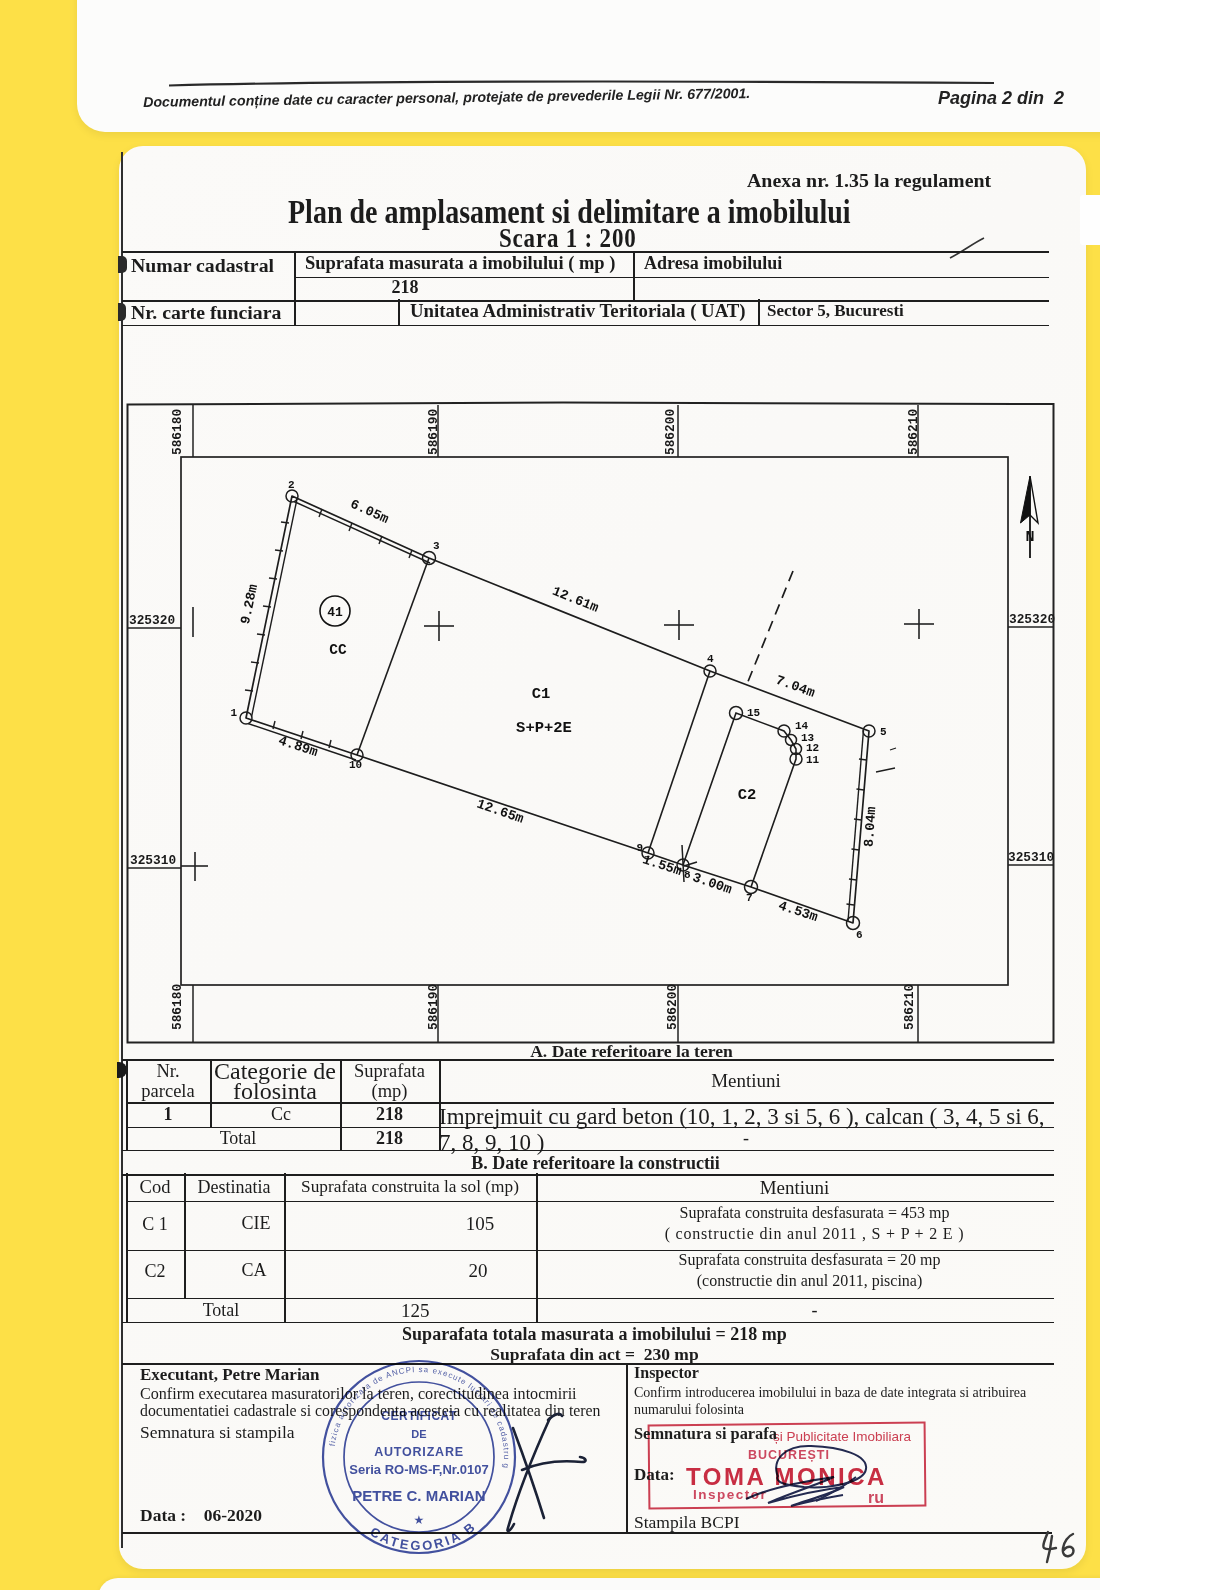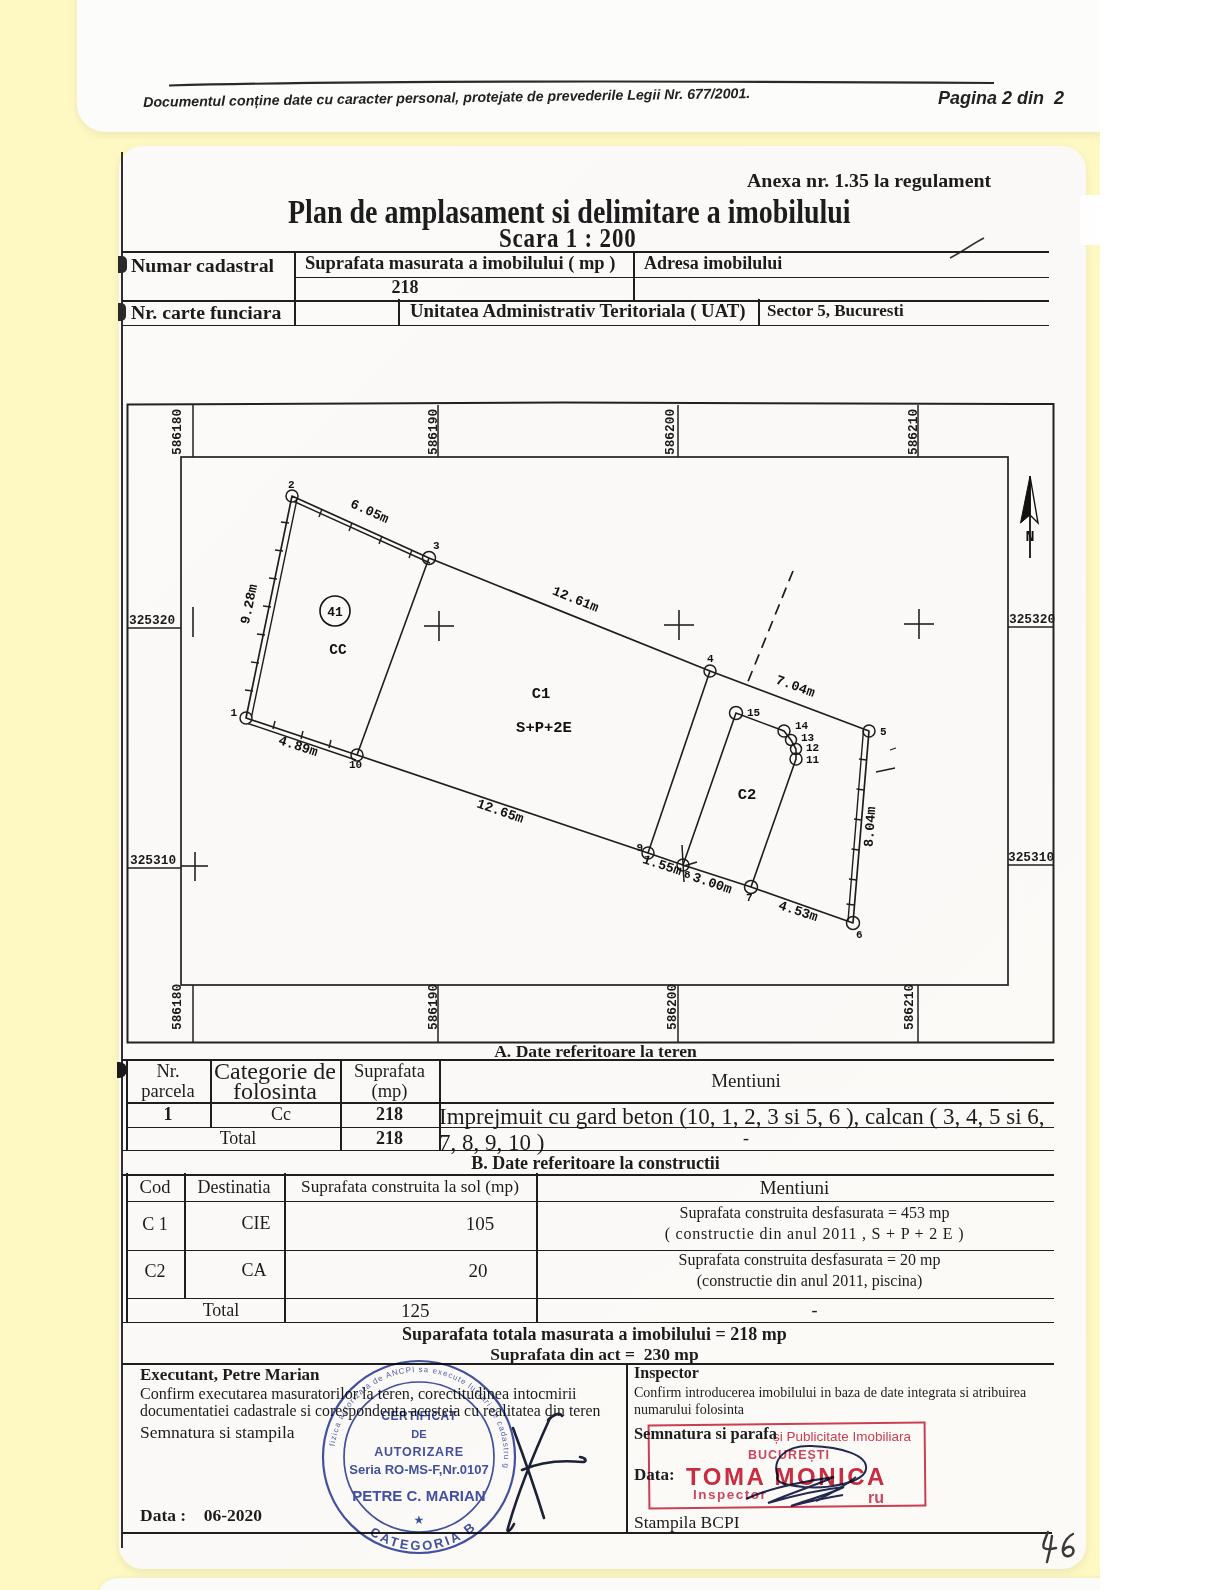--- a/index.html
+++ b/index.html
@@ -1,16 +1,16 @@
 <!DOCTYPE html>
 <html><head>
 <meta charset="utf-8">
 <style>
   html,body{margin:0;padding:0;}
-  #page{position:relative;width:1100px;height:1590px;background:#fef9c3;overflow:hidden;
+  #page{position:relative;width:1100px;height:1590px;background:#fde047;overflow:hidden;
         font-family:"Liberation Serif", serif;color:#1c1c1c;}
   .abs{position:absolute;}
   .hl{position:absolute;background:#1e1e1e;height:1.6px;}
   .vl{position:absolute;background:#1e1e1e;width:1.6px;}
   .ser{font-family:"Liberation Serif", serif;}
   .sans{font-family:"Liberation Sans", sans-serif;}
 </style>
 </head>
 <body>
 <div id="page">
@@ -232,21 +232,21 @@
     <text x="544" y="732" font-family="Liberation Mono, monospace" font-size="15.5" font-weight="bold" fill="#111" text-anchor="middle">S+P+2E</text>
 
     <text x="747" y="799" font-family="Liberation Mono, monospace" font-size="15.5" font-weight="bold" fill="#111" text-anchor="middle">C2</text>
 
     <g stroke="#1d1d1d" stroke-width="1.3">
       <line x1="890" y1="750" x2="896" y2="748"></line>
       <line x1="876" y1="772" x2="895" y2="768"></line>
     </g>
   </svg>
 
-  <div class="abs ser" style="left:122px;top:1041px;width:947px;text-align:center;font-size:17.6px;font-weight:bold;">A. Date referitoare la teren</div>
+  <div class="abs ser" style="left:122px;top:1041px;width:947px;text-align:center;font-size:17.6px;font-weight:bold;padding-left:36px;">A. Date referitoare la teren</div>
 
   <div class="hl" style="left:122px;top:1059px;width:932px;height:2px;"></div>
   <div class="hl" style="left:126px;top:1102px;width:928px;"></div>
   <div class="hl" style="left:126px;top:1126.5px;width:928px;"></div>
   <div class="hl" style="left:122px;top:1149.5px;width:932px;height:1.8px;"></div>
   <div class="vl" style="left:126px;top:1059px;height:91px;"></div>
   <div class="vl" style="left:210px;top:1059px;height:68px;"></div>
   <div class="vl" style="left:340px;top:1059px;height:91px;"></div>
   <div class="vl" style="left:439px;top:1059px;height:91px;"></div>
 

